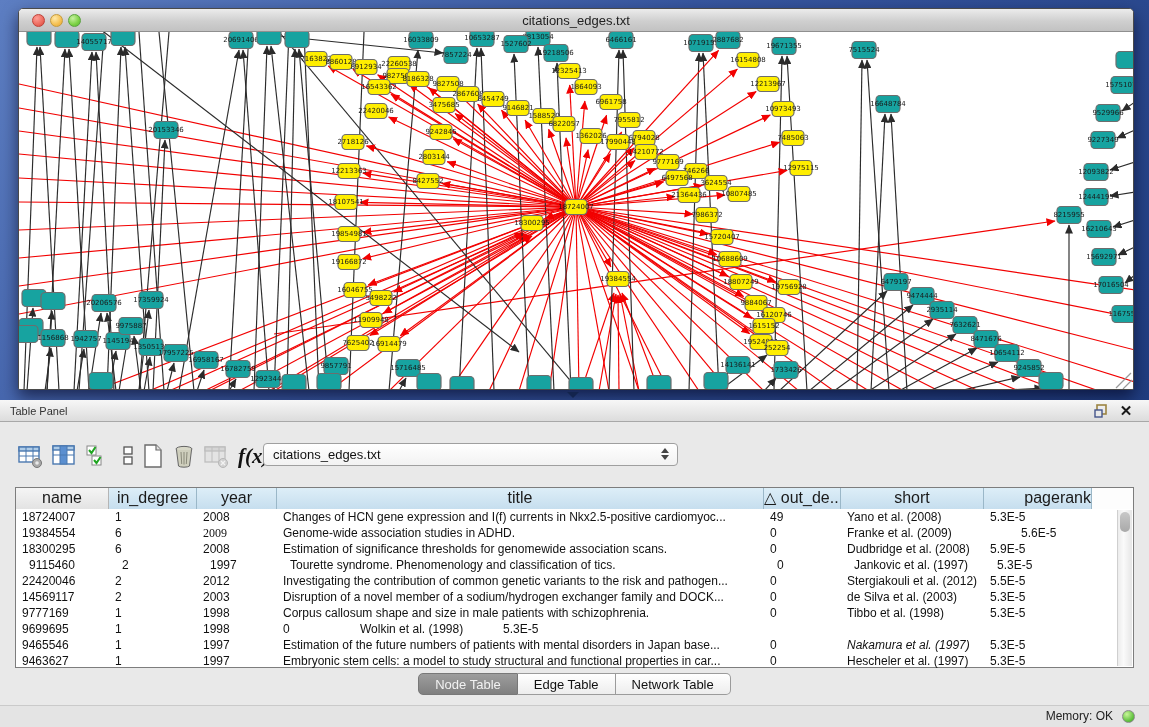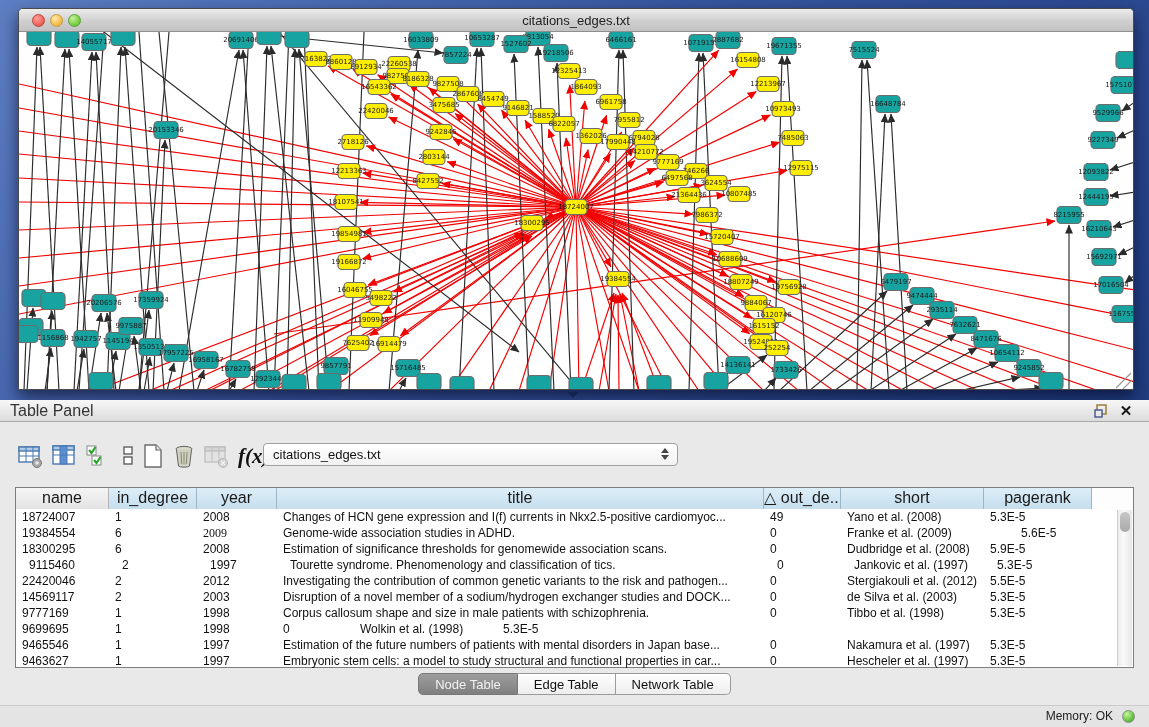--- a/index.html
+++ b/index.html
@@ -27,21 +27,21 @@
                  border-left:6px solid transparent; border-right:6px solid transparent;
                  border-top:6px solid #13244d; }
 
   
   .table-panel { position:absolute; left:0; top:400px; width:1149px; height:305px;
                  background:#e9e9e9; }
   .panel-titlebar { position:absolute; left:0; top:0; width:100%; height:22px;
                     background:linear-gradient(#f7f7f7,#dcdcdc);
                     border-bottom:1px solid #a8a8a8; }
   .panel-titlebar .ptitle { position:absolute; left:10px; top:0; line-height:22px;
-                            font-size:16px; color:#333;text-align:center; }
+                            font-size:11px; color:#333;text-align:center; }
   .panel-float { position:absolute; right:40px; top:3px; width:16px; height:16px; cursor:pointer; }
   .panel-close { position:absolute; right:14px; top:1px; width:18px; height:20px;
                  font-size:15px; font-weight:bold; color:#1a1a1a; text-align:center;
                  line-height:20px; cursor:pointer; }
 
   .toolbar { position:absolute; left:0; top:40px; width:100%; height:34px; }
   .tb-icon { position:absolute; top:2px; width:28px; height:28px; cursor:pointer; }
   .fx-label { position:absolute; top:4px; font-size:21px; font-style:italic; font-weight:bold;
               font-family:"Liberation Serif", serif; color:#111; cursor:pointer; }
   .table-select { position:absolute; left:263px; top:3px; width:415px; height:23px;
@@ -624,21 +624,21 @@
     </div>
 
     <div class="grid">
       <div class="thead" id="thead">
           <div class="th gray" style="width: 93px;">name</div>
           <div class="th" style="width: 88px;">in_degree</div>
           <div class="th" style="width: 80px;">year</div>
           <div class="th" style="width: 487px;">title</div>
           <div class="th" style="width: 77px;">△ out_de...</div>
           <div class="th" style="width: 143px;">short</div>
-          <div class="th" style="width: 108px;">pagerank</div>
+          <div class="th" style="width: 108px; text-align: right;">pagerank</div>
           <div class="th filler" style="width: 41px;"></div>
         </div>
       <div class="tbody" id="tbody">
           <div class="tr">
             <div class="td" style="width: 93px;">18724007</div>
             <div class="td" style="width: 88px;">1</div>
             <div class="td" style="width: 80px;">2008</div>
             <div class="td" style="width: 487px;">Changes of HCN gene expression and I(f) currents in Nkx2.5-positive cardiomyoc...</div>
             <div class="td" style="width: 77px;">49</div>
             <div class="td" style="width: 143px;">Yano et al. (2008)</div>
@@ -677,21 +677,21 @@
             <div class="td" style="width: 80px;">2012</div>
             <div class="td" style="width: 487px;">Investigating the contribution of common genetic variants to the risk and pathogen...</div>
             <div class="td" style="width: 77px;">0</div>
             <div class="td" style="width: 143px;">Stergiakouli et al. (2012)</div>
             <div class="td" style="width: 108px;">5.5E-5</div>
           </div>
           <div class="tr">
             <div class="td" style="width: 93px;">14569117</div>
             <div class="td" style="width: 88px;">2</div>
             <div class="td" style="width: 80px;">2003</div>
-            <div class="td" style="width: 487px;">Disruption of a novel member of a sodium/hydrogen exchanger studies and DOCK...</div>
+            <div class="td" style="width: 487px;">Disruption of a novel member of a sodium/hydrogen exchanger family and DOCK...</div>
             <div class="td" style="width: 77px;">0</div>
             <div class="td" style="width: 143px;">de Silva et al. (2003)</div>
             <div class="td" style="width: 108px;">5.3E-5</div>
           </div>
           <div class="tr">
             <div class="td" style="width: 93px;">9777169</div>
             <div class="td" style="width: 88px;">1</div>
             <div class="td" style="width: 80px;">1998</div>
             <div class="td" style="width: 487px;">Corpus callosum shape and size in male patients with schizophrenia.</div>
             <div class="td" style="width: 77px;">0</div>
@@ -705,21 +705,21 @@
             <div class="td" style="width: 77px;">0</div>
             <div class="td" style="width: 143px;">Wolkin et al. (1998)</div>
             <div class="td" style="width: 108px;">5.3E-5</div>
           </div>
           <div class="tr">
             <div class="td" style="width: 93px;">9465546</div>
             <div class="td" style="width: 88px;">1</div>
             <div class="td" style="width: 80px;">1997</div>
             <div class="td" style="width: 487px;">Estimation of the future numbers of patients with mental disorders in Japan base...</div>
             <div class="td" style="width: 77px;">0</div>
-            <div class="td" style="width: 143px;">Nakamura et al. (1997)</div>
+            <div class="td" style="width: 143px; font-style: italic;">Nakamura et al. (1997)</div>
             <div class="td" style="width: 108px;">5.3E-5</div>
           </div>
           <div class="tr">
             <div class="td" style="width: 93px;">9463627</div>
             <div class="td" style="width: 88px;">1</div>
             <div class="td" style="width: 80px;">1997</div>
             <div class="td" style="width: 487px;">Embryonic stem cells: a model to study structural and functional properties in car...</div>
             <div class="td" style="width: 77px;">0</div>
             <div class="td" style="width: 143px;">Hescheler et al. (1997)</div>
             <div class="td" style="width: 108px;">5.3E-5</div>

